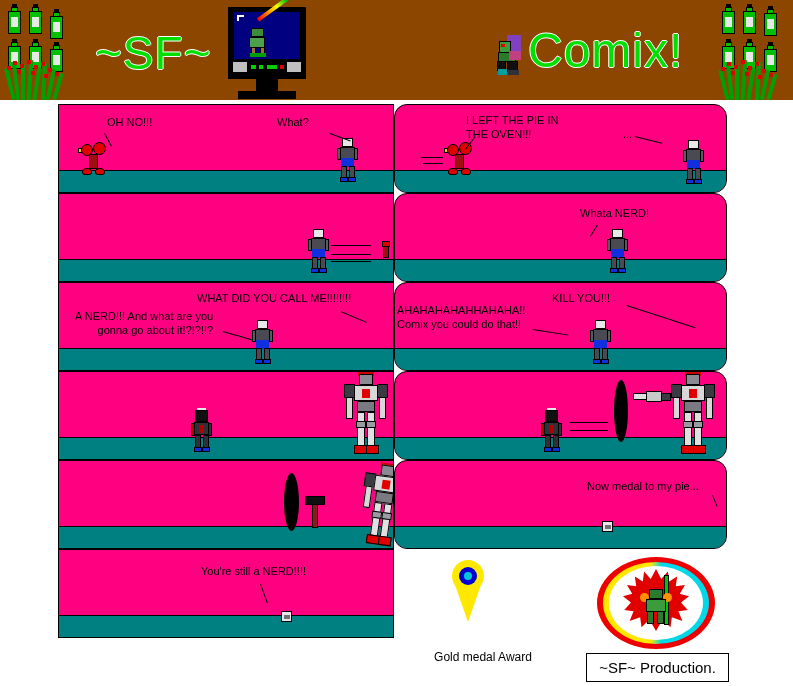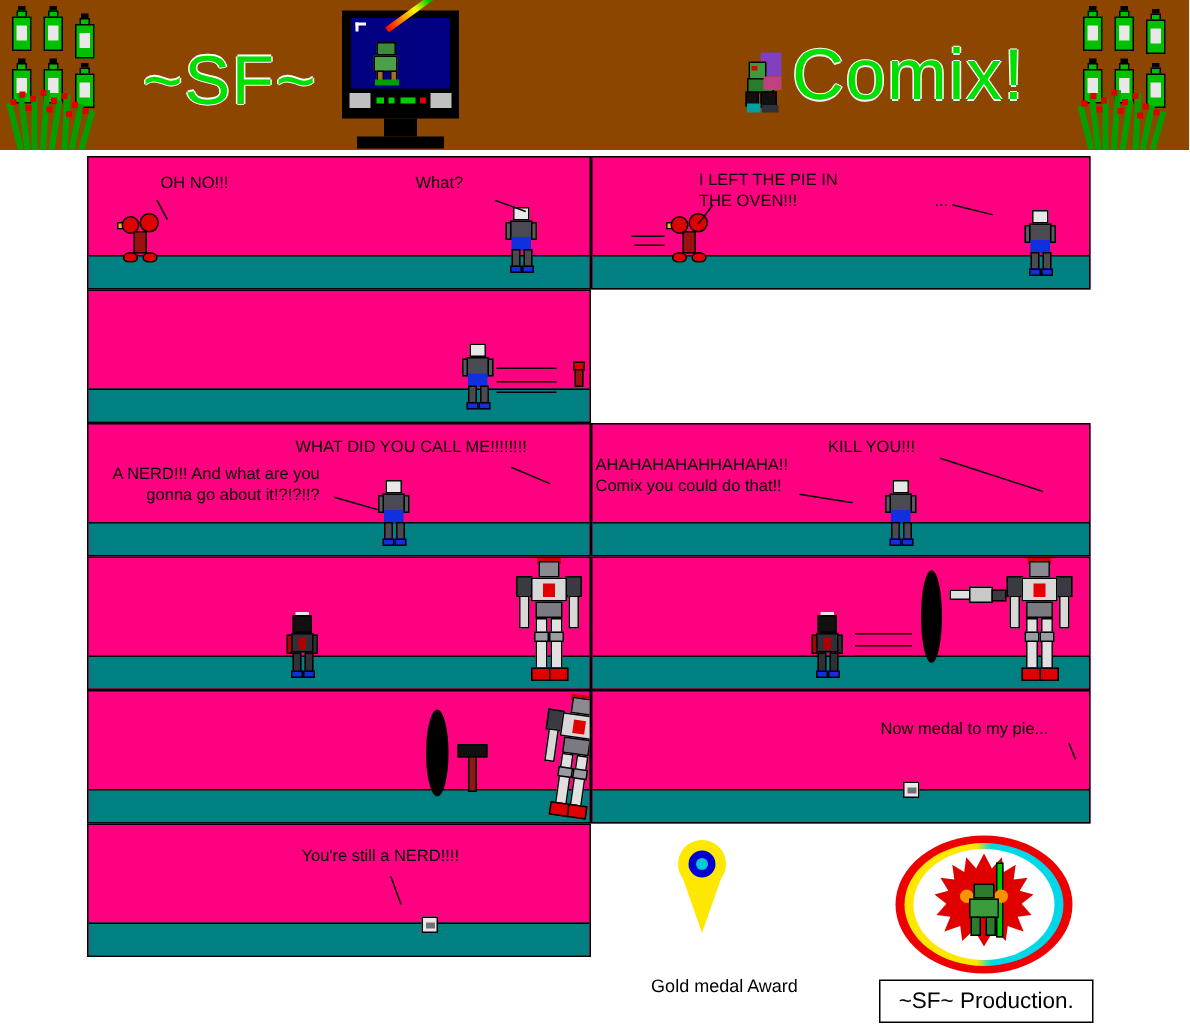--- a/index.html
+++ b/index.html
@@ -140,21 +140,21 @@
     display: flex;
   }
   .panel {
     position: relative;
     height: 100%;
     background: #ff0080;
     border: 1px solid #000000;
     overflow: hidden;
   }
   .panel.left  { width: 336px; padding-left: 36px; }
-  .panel.right { width: 333px; border-left-width: 1px; }
+  .panel.right { width: 333px; border-left-width: 1px; border-radius: 13px; }
   .ground {
     position: absolute; left: 0; bottom: 0;
     width: 100%; height: 22px;
     background: #008080;
     border-top: 1px solid #000000;
   }
   .bubble-text {
     position: absolute;
     color: #000000;
     font-size: 11px;
@@ -562,20 +562,36 @@
             <div class="k-boot-r"></div>
         </div>
         <div class="speed" style="left:272px; top:51px; width:40px;"></div>
         <div class="speed" style="left:272px; top:60px; width:40px;"></div>
         <div class="speed" style="left:272px; top:67px; width:40px;"></div>
         <div class="sprite" style="left:323px; bottom:22px; width:8px; height:18px;">
           <div class="s-part" style="left:0;top:0;width:8px;height:6px;background:#e00000;border:1px solid #000;"></div>
           <div class="s-part" style="left:1px;top:5px;width:6px;height:12px;background:#9c1010;border:1px solid #000;"></div>
         </div>
       </div>
+      <div class="panel right">
+        <div class="ground"></div>
+        <div class="bubble-text" style="left:185px; top:12px;">Whata NERD!</div>
+        <div class="tail" style="left:195px; top:42px; width:13px; transform:rotate(-58deg);"></div>
+        <div class="sprite fig-knight" style="left:212px; bottom:8px;">
+          <div class="k-head"></div>
+            <div class="k-torso"></div>
+            <div class="k-arm-l"></div>
+            <div class="k-arm-r"></div>
+          <div class="k-skirt"></div>
+            <div class="k-leg-l"></div>
+            <div class="k-leg-r"></div>
+          <div class="k-boot-l"></div>
+            <div class="k-boot-r"></div>
+        </div>
+      </div>
     </div>
 
     <div class="comic-row">
       <div class="panel left">
         <div class="ground"></div>
         <div class="bubble-text" style="left:138px; top:8px;">WHAT DID YOU CALL ME!!!!!!!!</div>
         <div class="tail" style="left:282px; top:28px; width:28px; transform:rotate(23deg);"></div>
         <div class="bubble-text" style="left:16px; top:26px;text-align:right;">A NERD!!! And what are you
 gonna go about it!?!?!!?</div>
         <div class="tail" style="left:164px; top:48px; width:30px; transform:rotate(16deg);"></div>

